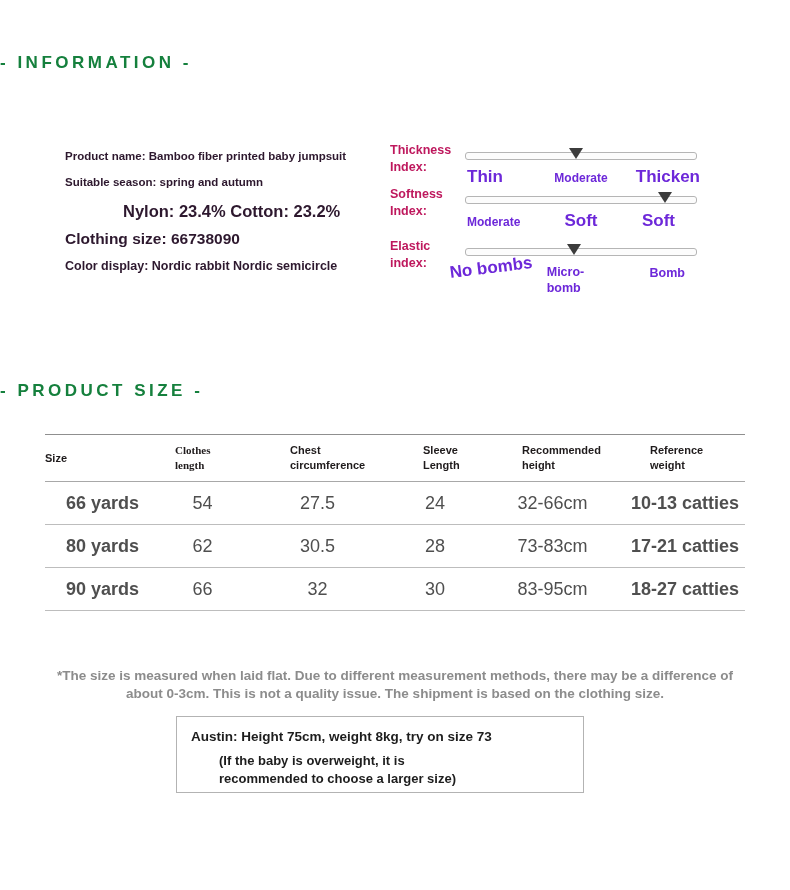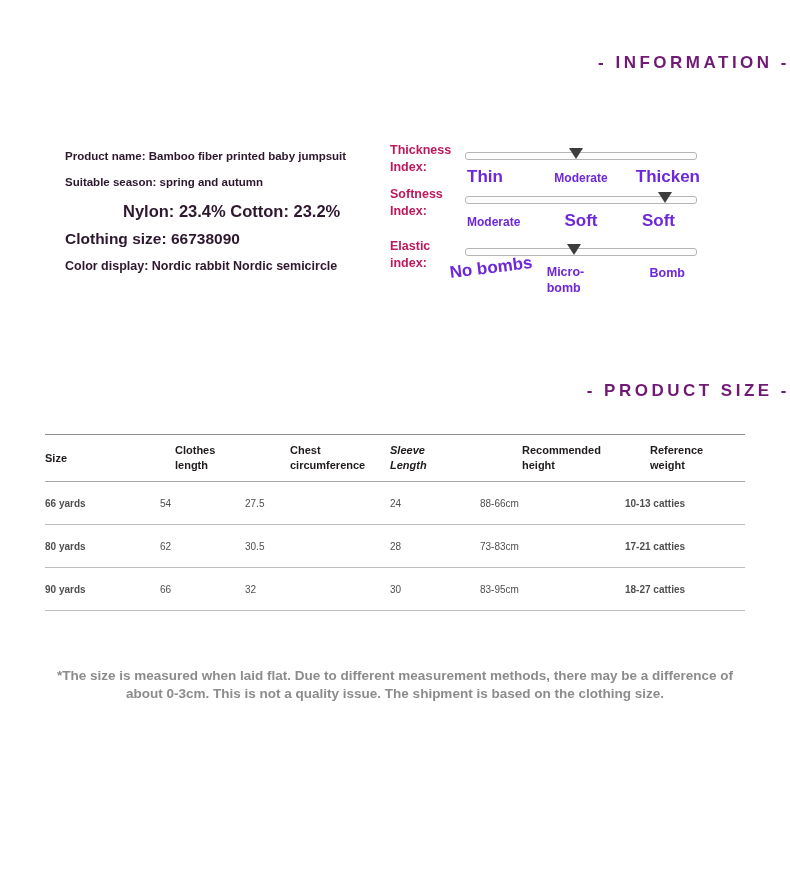--- a/index.html
+++ b/index.html
@@ -2,22 +2,22 @@
 <html><head>
 <meta charset="utf-8">
 <style>
   html,body{margin:0;padding:0;background:#fff;}
   #canvas{
     position:relative;width:790px;height:890px;background:#ffffff;
     font-family:"Liberation Sans","DejaVu Sans",sans-serif;overflow:hidden;
   }
   
   .sec-title{
-    position:absolute;left:0;width:100%;text-align:right;
-    font-size:17px;font-weight:bold;letter-spacing:3.5px;color:#701a75;
+    position:absolute;left:0;width:100%;text-align:left;
+    font-size:17px;font-weight:bold;letter-spacing:3.5px;color:#15803d;
   }
   #title-info{top:53px;}
   #title-size{top:381px;}
   
   #details{position:absolute;left:65px;top:150px;width:330px;color:#2d182e;font-weight:bold;}
   #details p{margin:0;}
   .d-sm{font-size:11.5px;margin-bottom:14px !important;}
   .d-fabric2{font-size:16.5px;margin-bottom:9px !important;padding-left:58px;}
   .d-csize{font-size:15.5px;margin-bottom:11px !important;}
   .d-color{font-size:12.5px;}
@@ -62,28 +62,28 @@
   #size-table col.c2{width:145px;}
   #size-table col.c3{width:90px;}
   #size-table col.c4{width:145px;}
   #size-table col.c5{width:120px;}
   #size-table th{
     height:46px;border-top:1px solid #8f8f8f;border-bottom:1px solid #a8a8a8;
     font-size:11px;color:#1f1b1c;text-align:left;vertical-align:middle;padding:0;
   }
   #size-table th span{display:inline-block;text-align:left;line-height:1.35;}
   th.c0{padding-left:23px;font-size:15px;}
-  th.c1 span{width:50px;margin-left:15px;}
+  th.c1 span{width:50px;margin-left:15px;font-family:Liberation Serif, serif;}
   th.c2 span{width:86px;margin-left:45px;}
-  th.c3 span{width:50px;font-style:italic;}
+  th.c3 span{width:50px;margin-left:33px;}
   th.c4 span{width:90px;margin-left:42px;}
   th.c5 span{width:68px;margin-left:25px;}
   #size-table td{
     height:42px;border-bottom:1px solid #bdbdbd;vertical-align:middle;
-    text-align:left;font-size:10px;color:#4f4f4f;padding:0;
+    text-align:center;font-size:18px;color:#4f4f4f;padding:0;
   }
   td.c0{text-align:left;padding-left:23px;font-weight:bold;font-size:15px;color:#1f1b1c;}
   td.c5{font-weight:bold;font-size:12.5px;color:#1f1b1c;}
   
   #footnote{
     position:absolute;left:45px;top:667px;width:700px;text-align:center;
     font-size:13.5px;font-weight:bold;color:#8c8c8c;line-height:1.35;
   }
   
   #model-box{
@@ -184,21 +184,21 @@
         <th class="c4"><span>Recommended height</span></th>
         <th class="c5"><span>Reference weight</span></th>
       </tr>
     </thead>
     <tbody>
       <tr>
         <td class="c0">66 yards</td>
         <td>54</td>
         <td>27.5</td>
         <td>24</td>
-        <td>88-66cm</td>
+        <td>32-66cm</td>
         <td class="c5">10-13 catties</td>
       </tr>
       <tr>
         <td class="c0">80 yards</td>
         <td>62</td>
         <td>30.5</td>
         <td>28</td>
         <td>73-83cm</td>
         <td class="c5">17-21 catties</td>
       </tr>
@@ -208,14 +208,21 @@
         <td>32</td>
         <td>30</td>
         <td>83-95cm</td>
         <td class="c5">18-27 catties</td>
       </tr>
     </tbody>
   </table>
 
   <div id="footnote">*The size is measured when laid flat. Due to different measurement methods, there may be a difference of about 0-3cm. This is not a quality issue. The shipment is based on the clothing size.</div>
 
+  <div id="model-box">
+    <div id="model-line1">Austin: Height 75cm, weight 8kg, try on size 73</div>
+    <div id="model-line2">
+      <span>(If the baby is overweight, it is</span><br>
+      <span>recommended to choose a larger size)</span>
+    </div>
+  </div>
 
 </div>
 
 </body></html>

